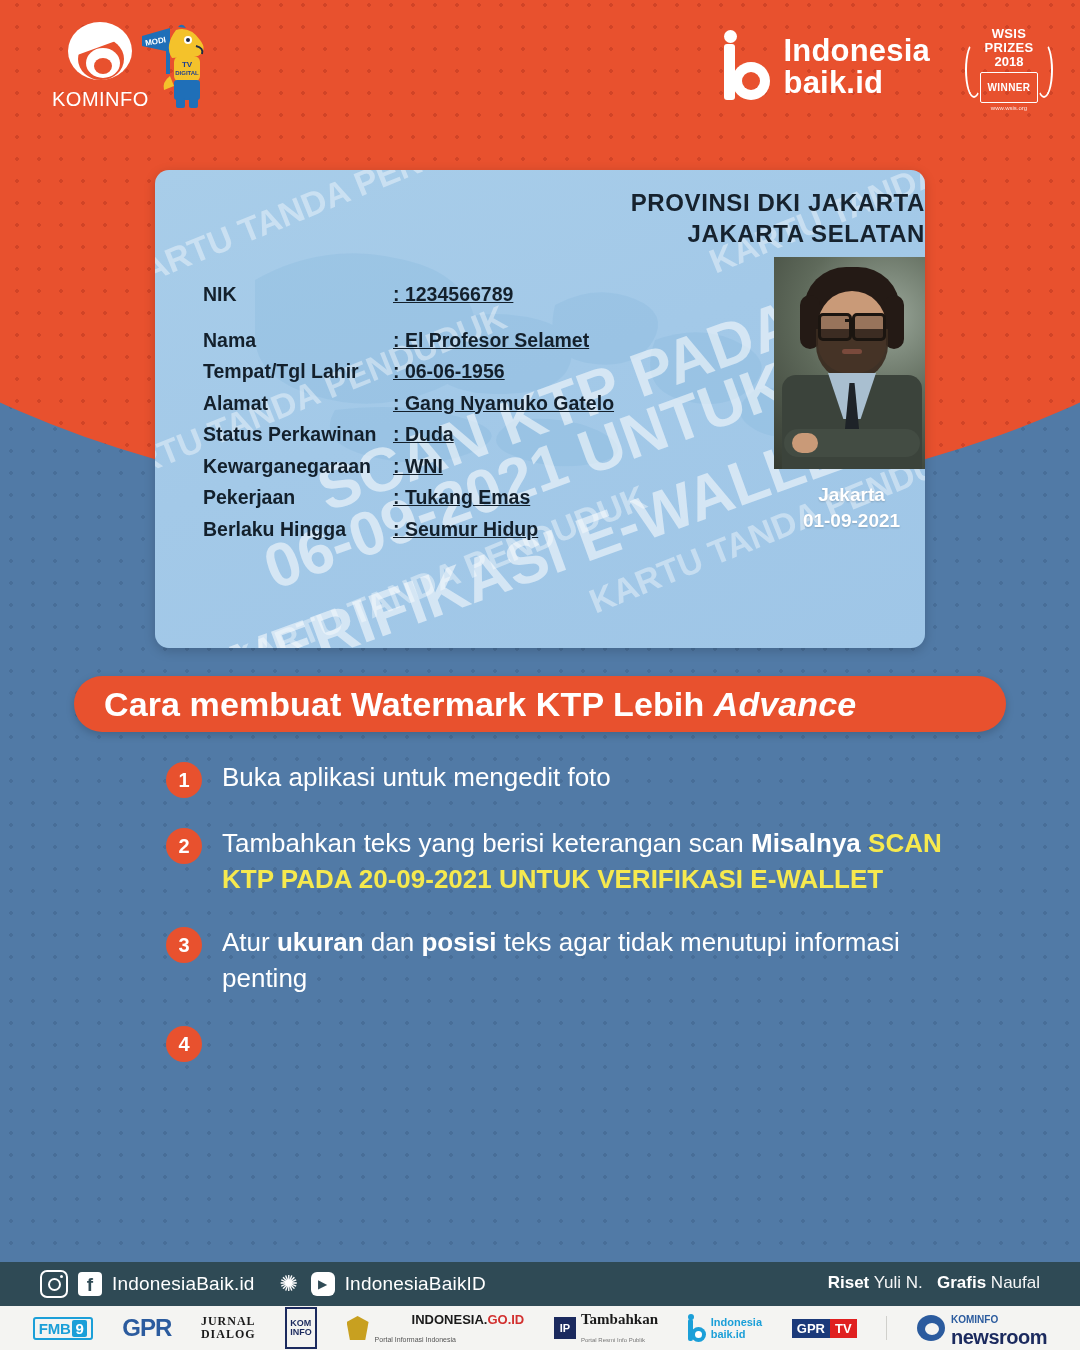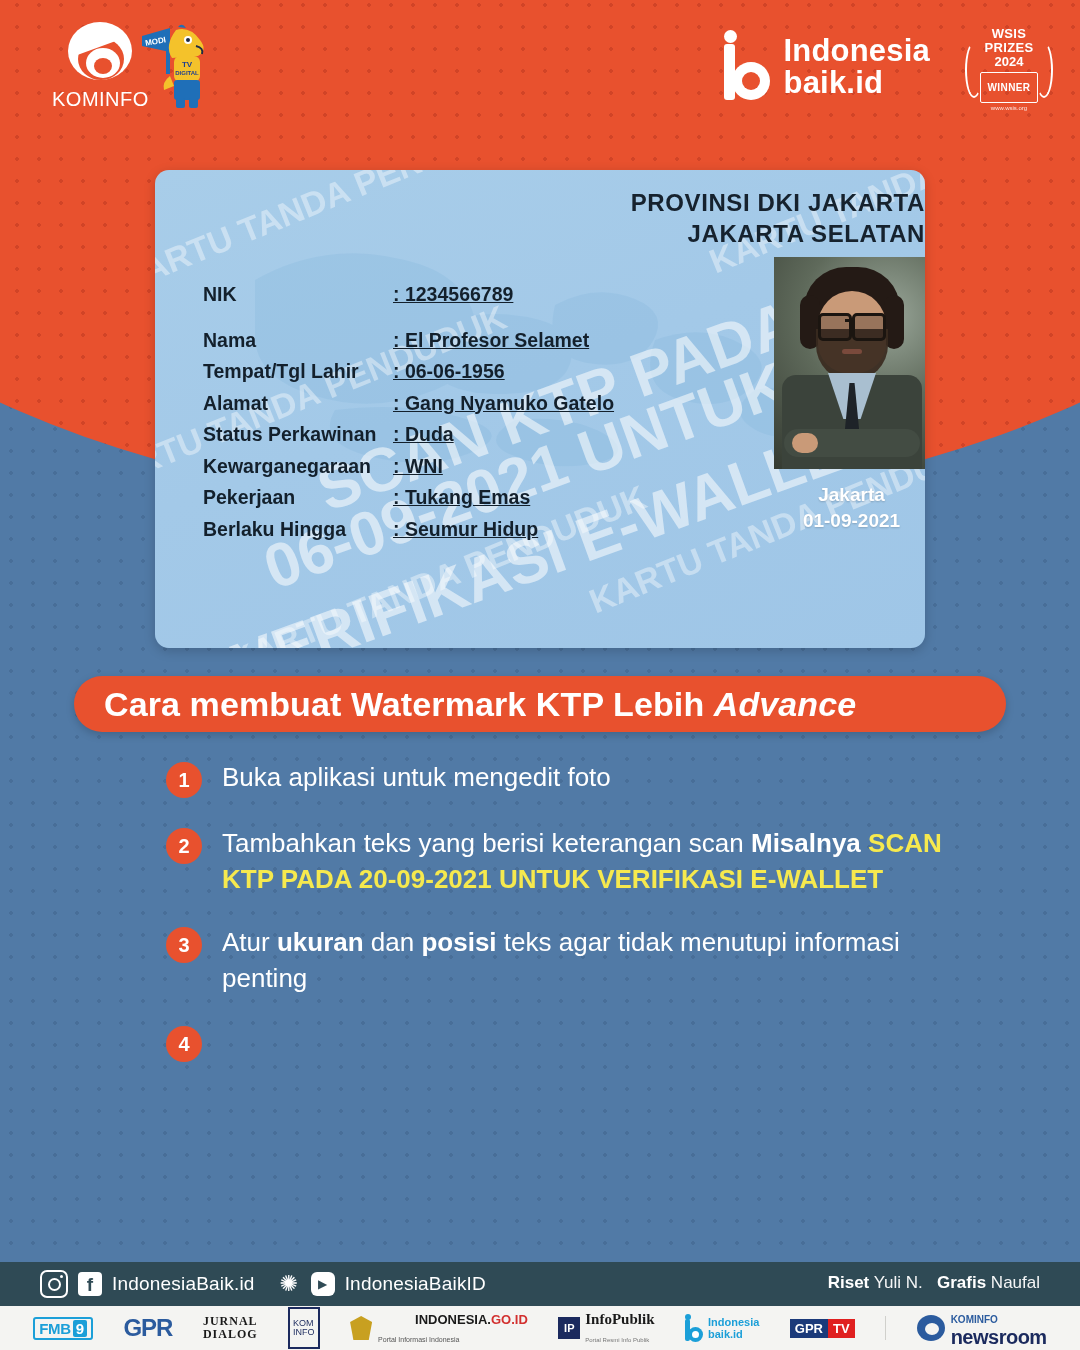--- a/index.html
+++ b/index.html
@@ -144,21 +144,21 @@
   .credits span.lt{font-weight:400;opacity:.95;}
 
   
   .logobar{position:absolute;left:0;top:1306px;width:1080px;height:44px;
      display:flex;align-items:center;justify-content:space-around;padding:0 18px;box-sizing:border-box;}
   .lg{display:flex;align-items:center;justify-content:center;height:34px;}
   .lg-fmb{color:#1b9fd8;font-weight:700;font-size:15px;border:2px solid #1b9fd8;padding:1px 4px;border-radius:3px;letter-spacing:-.3px;}
   .lg-fmb i{background:#1b9fd8;color:#fff;font-style:normal;padding:0 3px;border-radius:2px;margin-left:2px;}
   .lg-gpr{color:#2b5b9e;font-weight:700;font-size:24px;letter-spacing:-1px;}
   .lg-jd{color:#1a1a1a;font-weight:700;font-size:12px;line-height:1.05;text-align:center;font-family:"Liberation Serif",serif;letter-spacing:1px;}
-  .lg-kom{border:2px solid #1b2a5e;color:#1b2a5e;font-weight:400;font-size:9px;line-height:1;padding:10px 3px;}
+  .lg-kom{border:2px solid #1b2a5e;color:#1b2a5e;font-weight:700;font-size:9px;line-height:1;padding:10px 3px;}
   .lg-igo{display:flex;align-items:center;gap:6px;}
   .lg-igo .grd{width:22px;height:24px;background:#c8a020;
      clip-path:polygon(50% 0,100% 25%,85% 100%,15% 100%,0 25%);}
   .lg-igo .t1{color:#1a1a1a;font-weight:700;font-size:13px;line-height:1;margin-left:37px;}
   .lg-igo .t1 i{color:#d2302f;font-style:normal;}
   .lg-igo .t2{color:#555;font-size:7px;}
   .lg-ip{display:flex;align-items:center;gap:5px;}
   .lg-ip .sq{width:22px;height:22px;background:#1b2a5e;color:#fff;font-size:11px;font-weight:700;display:flex;align-items:center;justify-content:center;}
   .lg-ip .t1{color:#1a1a1a;font-weight:700;font-size:15px;font-family:"Liberation Serif",serif;line-height:1;}
   .lg-ip .t2{color:#777;font-size:6px;}
@@ -233,21 +233,21 @@
         <div>Indonesia</div>
         <div>baik.id</div>
       </div>
     </div>
 
     <div class="wsis">
       <div class="laurelL"></div>
         <div class="laurelR"></div>
       <div class="wrow">WSIS</div>
       <div class="wrow">PRIZES</div>
-      <div class="wyear">2024</div>
+      <div class="wyear">2018</div>
       <div class="wrib">WINNER</div>
       <div class="wurl">www.wsis.org</div>
     </div>
   </div>
 
   <div class="ktp">
 
     <svg class="map" viewBox="0 0 650 330">
       <g fill="#7fb3da" opacity=".8">
         <path d="M40 70 q70 -40 150 -20 q60 14 70 60 q10 50 -40 70 q-60 24 -120 6 q-60 -18 -60 -60z"></path>
@@ -404,21 +404,21 @@
       <span class="grd"></span>
       <span>
         <span class="t1"><span>INDONESIA.</span><i>GO.ID</i></span><br>
         <span class="t2">Portal Informasi Indonesia</span>
       </span>
     </div>
 
     <div class="lg lg-ip">
       <span class="sq">IP</span>
       <span>
-        <span class="t1">InfoPublik</span><br>
+        <span class="t1">Tambahkan</span><br>
         <span class="t2">Portal Resmi Info Publik</span>
       </span>
     </div>
 
     <div class="lg lg-ib">
       <span class="bg2">
         <span class="st"></span>
           <span class="dt"></span>
           <span class="bw"></span>
           <span class="hl2"></span>

